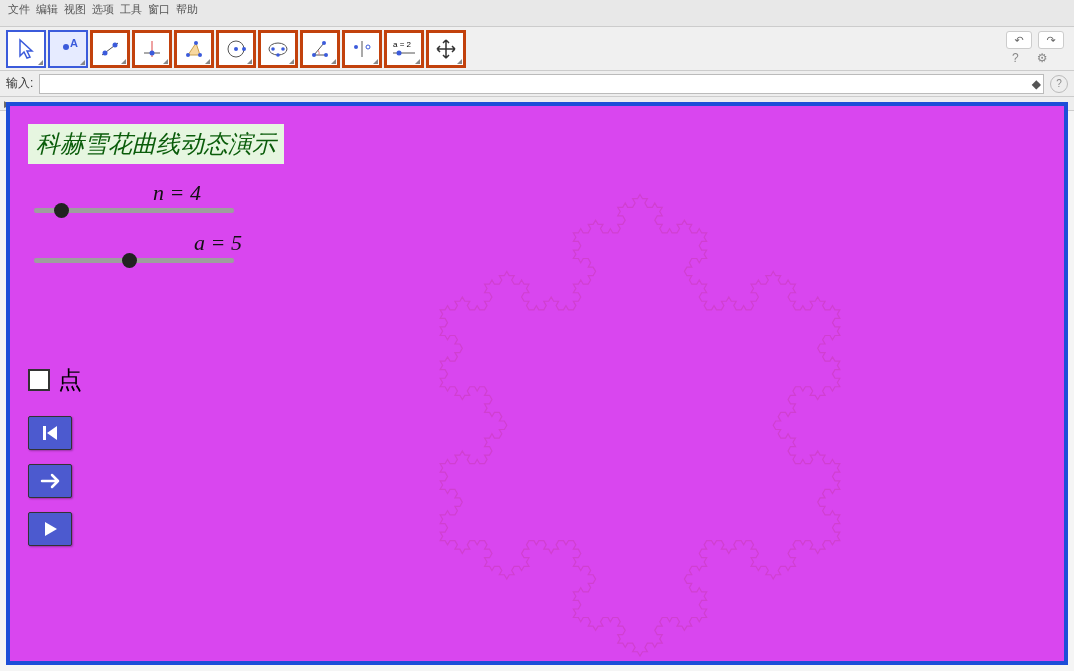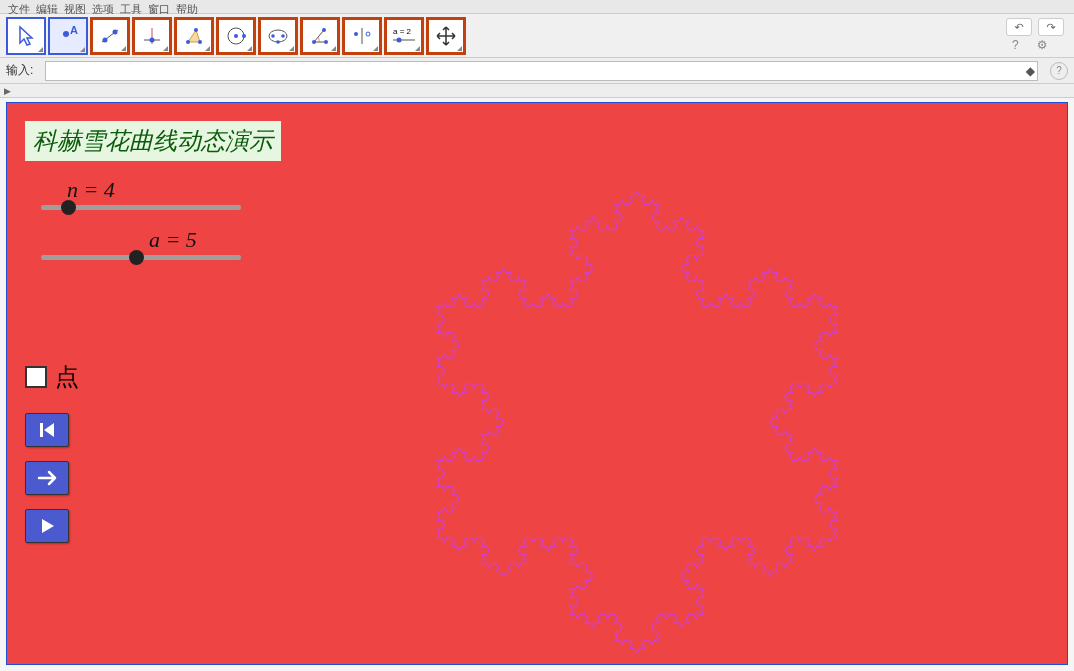--- a/index.html
+++ b/index.html
@@ -1,46 +1,46 @@
 <!DOCTYPE html>
 <html><head>
 <meta charset="utf-8">
 <style>
 * { box-sizing: border-box; margin: 0; padding: 0; }
 body { font-family: sans-serif; background: #f5f5f5; width: 1074px; height: 671px; overflow: hidden; }
 
-.menubar { height: 14px; background: #e8e8e8; display: flex; gap: 6px; padding: 2px 8px; font-size: 11px; color: #555; border-bottom: 1px solid #ccc; }
+.menubar { height: 27px; background: #e8e8e8; display: flex; gap: 6px; padding: 2px 8px; font-size: 11px; color: #555; border-bottom: 1px solid #ccc; }
 .menubar span { cursor: pointer; }
 
 .toolbar { height: 44px; background: #f0f0f0; display: flex; align-items: center; padding: 4px 6px; gap: 2px; border-bottom: 1px solid #ccc; position: relative; }
 .tool-btn { width: 40px; height: 38px; background: #fff; border: 3px solid #c2410c; display: flex; align-items: center; justify-content: center; position: relative; cursor: pointer; }
 .tool-btn.selected { border: 2px solid #3b5bdb; background: #fff; }
 .tool-btn.selected2 { border: 2px solid #3b5bdb; background: #e6ebff; }
 .tool-btn .drop { position: absolute; bottom: 1px; right: 1px; width: 0; height: 0; border-left: 5px solid transparent; border-bottom: 5px solid #888; }
 
 .toolbar-right { position: absolute; right: 10px; top: 4px; display: flex; flex-direction: column; gap: 2px; }
 .toolbar-right-row { display: flex; gap: 6px; }
 .mini-btn { width: 26px; height: 18px; background: #fff; border: 1px solid #ccc; border-radius: 3px; display: flex; align-items: center; justify-content: center; font-size: 11px; color: #666; cursor: pointer; }
 .mini-icons { display: flex; gap: 18px; padding-left: 6px; }
 .mini-icon { font-size: 12px; color: #888; cursor: pointer; }
 
-.input-row { height: 26px; background: #eee; display: flex; align-items: center; padding: 0 6px; gap: 12px; border-bottom: 1px solid #ccc; }
+.input-row { height: 26px; background: #eee; display: flex; align-items: center; padding: 0 6px; gap: 6px; border-bottom: 1px solid #ccc; }
 .input-label { font-size: 12px; color: #333; }
 .input-field { flex: 1; background: #fff; border: 1px solid #bbb; height: 20px; padding: 0 4px; position: relative; }
 .input-select-arrow { position: absolute; right: 2px; top: 2px; font-size: 12px; color: #555; }
 .help-circle { width: 18px; height: 18px; border: 1px solid #bbb; border-radius: 50%; display: flex; align-items: center; justify-content: center; font-size: 10px; color: #888; cursor: pointer; }
 
 .sub-bar { height: 14px; background: #eee; border-bottom: 1px solid #ccc; display: flex; align-items: center; padding-left: 4px; }
 .sub-tri { font-size: 9px; color: #666; cursor: pointer; }
 
-.canvas-area { position: absolute; top: 102px; left: 6px; right: 6px; bottom: 6px; background: #ef4444; border: 1px solid #1d4ed8; }
+.canvas-area { position: absolute; top: 102px; left: 6px; right: 6px; bottom: 6px; background: #d946ef; border: 4px solid #1d4ed8; }
 
 .title-box { position: absolute; left: 18px; top: 18px; background: #e6f6e0; color: #0a5c0a; font-family: "KaiTi","STKaiti",serif; font-size: 24px; padding: 4px 8px; font-style: italic; }
 
-.slider-wrap { position: absolute; left: 34px; width: 260px; }
+.slider-wrap { position: absolute; left: 24px; width: 260px; text-align: center; }
 .slider-wrap .lbl { font-family: "Times New Roman", serif; font-style: italic; font-size: 22px; color: #111; margin-bottom: 2px; }
 .slider-track { height: 5px; background: #9e9e9e; border-radius: 2px; position: relative; width: 200px; }
 .slider-thumb { position: absolute; top: -5px; width: 15px; height: 15px; background: #222; border-radius: 50%; cursor: grab; }
 
 .checkbox-row { position: absolute; left: 18px; display: flex; align-items: center; gap: 8px; }
 .chk { width: 22px; height: 22px; border: 2px solid #333; background: #fff; cursor: pointer; }
 .chk-label { font-size: 24px; font-family: "SimSun", serif; }
 
 .ctrl-btn { position: absolute; left: 18px; width: 44px; height: 34px; background: #4c5acf; border: 1px solid #333; border-radius: 2px; display: flex; align-items: center; justify-content: center; cursor: pointer; color: #fff; box-shadow: 1px 1px 2px rgba(0,0,0,.3); }
 

